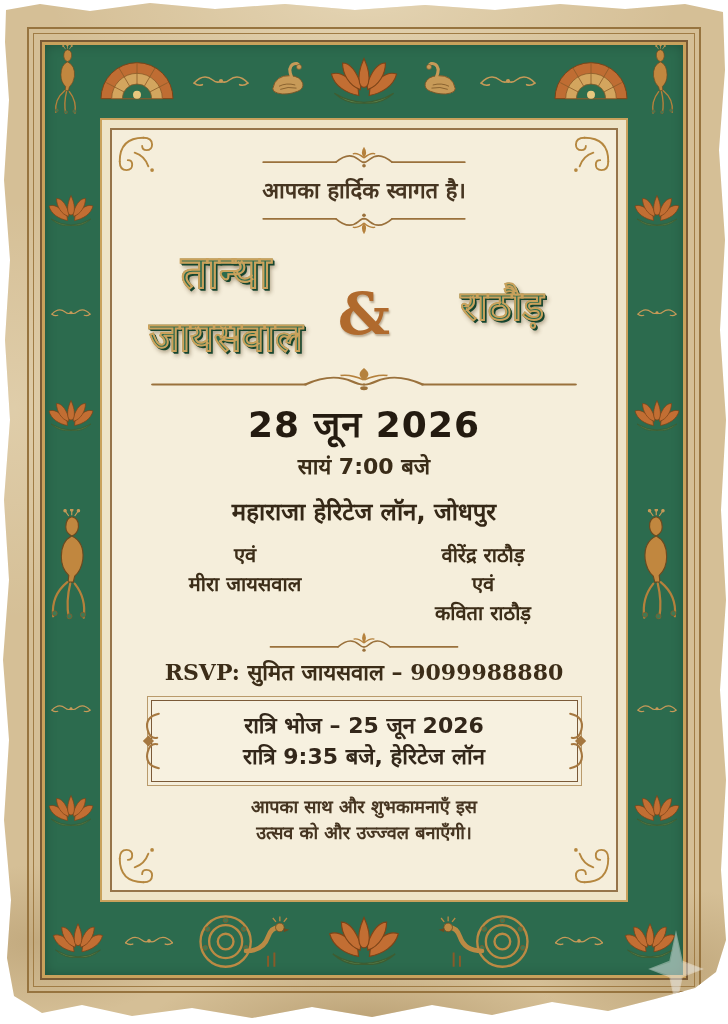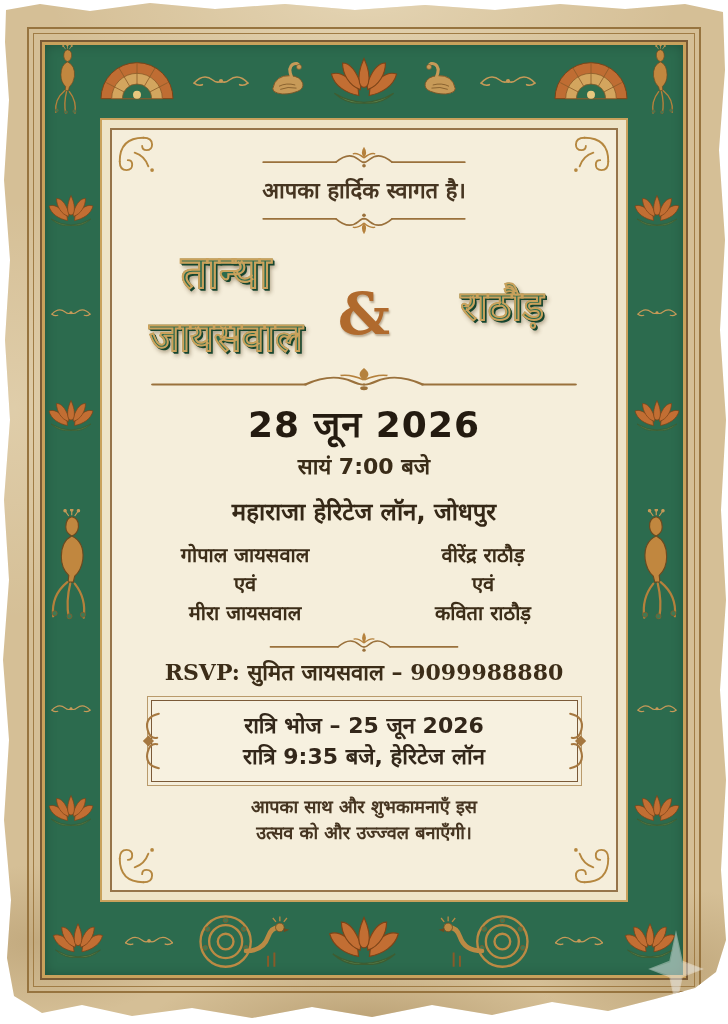--- a/index.html
+++ b/index.html
@@ -343,21 +343,20 @@
         <svg class="divider" width="440" height="30" viewBox="0 0 300 40" preserveAspectRatio="none">
             <use href="#sym-divider"></use>
           </svg>
 
         <div class="date">28 जून 2026</div>
         <div class="time">सायं 7:00 बजे</div>
         <div class="venue">महाराजा हेरिटेज लॉन, जोधपुर</div>
 
         <div class="parents-row">
           <div class="parent-col">
-            <div>गोपाल जायसवाल</div>
             <div>एवं</div>
             <div>मीरा जायसवाल</div>
           </div>
           <div class="parent-col">
             <div>वीरेंद्र राठौड़</div>
             <div>एवं</div>
             <div>कविता राठौड़</div>
           </div>
         </div>
 

